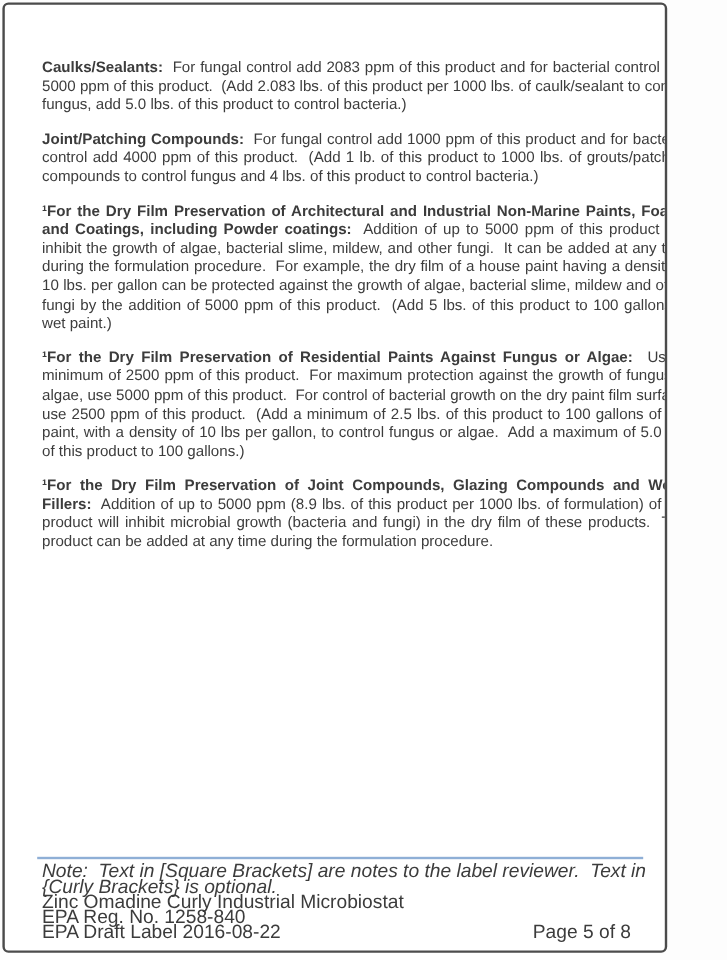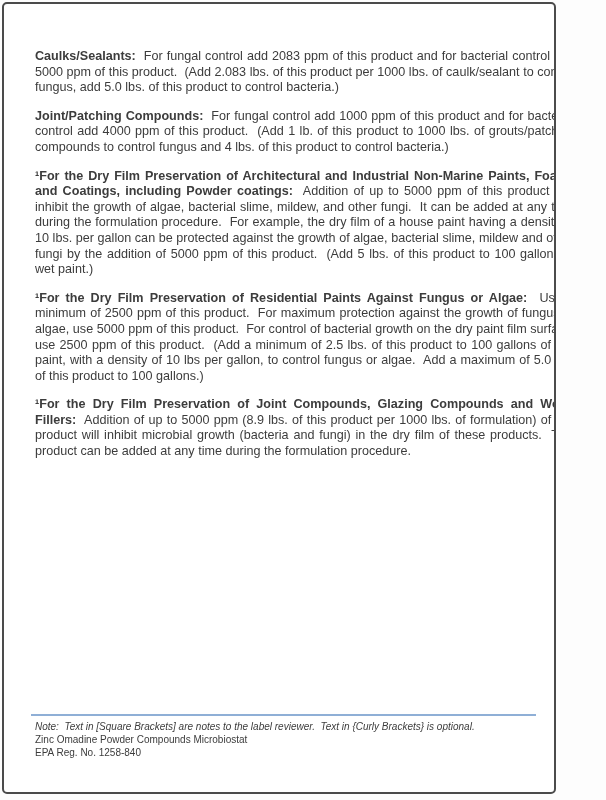--- a/index.html
+++ b/index.html
@@ -38,21 +38,21 @@
     margin: 2px 0 0 0;
     font-size: 10.8px;
     font-weight: bold;
     color: #3c3c3c;
   }
   .footer {
     position: absolute;
     left: 31px; top: 710px;
     width: 540px;
     color: #3c3c3c;
-    font-size: 10px;
+    font-size: 16px;
     line-height: 12.8px;
   }
   .footer-rule {
     height: 2px;
     width: 505px;
     margin-left: -4px;
     background: #8fafd6;
     margin-bottom: 5px;
   }
   .footer-note {
@@ -84,17 +84,21 @@
     <p class="para"><b>¹For the Dry Film Preservation of Residential Paints Against Fungus or Algae:</b><span>  Use a minimum of 2500 ppm of this product.  For maximum protection against the growth of fungus or algae, use 5000 ppm of this product.  For control of bacterial growth on the dry paint film surface, use 2500 ppm of this product.  (Add a minimum of 2.5 lbs. of this product to 100 gallons of wet paint, with a density of 10 lbs per gallon, to control fungus or algae.  Add a maximum of 5.0 lbs. of this product to 100 gallons.)</span></p>
 
     <p class="para"><b>¹For the Dry Film Preservation of Joint Compounds, Glazing Compounds and Wood Fillers:</b><span>  Addition of up to 5000 ppm (8.9 lbs. of this product per 1000 lbs. of formulation) of this product will inhibit microbial growth (bacteria and fungi) in the dry film of these products.  This product can be added at any time during the formulation procedure.</span></p>
 
 
   </div>
 
   <div class="footer">
     <div class="footer-rule" style="background: rgb(143, 175, 214);"></div>
     <div class="footer-note">Note:  Text in [Square Brackets] are notes to the label reviewer.  Text in {Curly Brackets} is optional.</div>
-    <div>Zinc Omadine Powder Compounds Microbiostat</div>
+    <div>Zinc Omadine Curly Industrial Microbiostat</div>
     <div>EPA Reg. No. 1258-840</div>
+    <div class="footer-lastrow">
+      <span>EPA Draft Label 2016-08-22</span>
+      <span class="footer-page">Page 5 of 8</span>
+    </div>
   </div>
 
 </div>
 
 </body></html>

